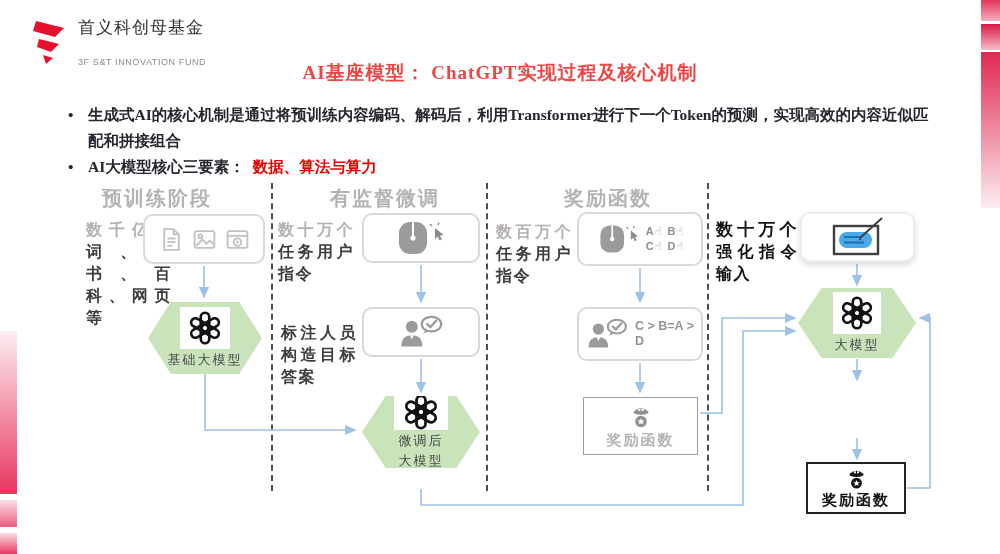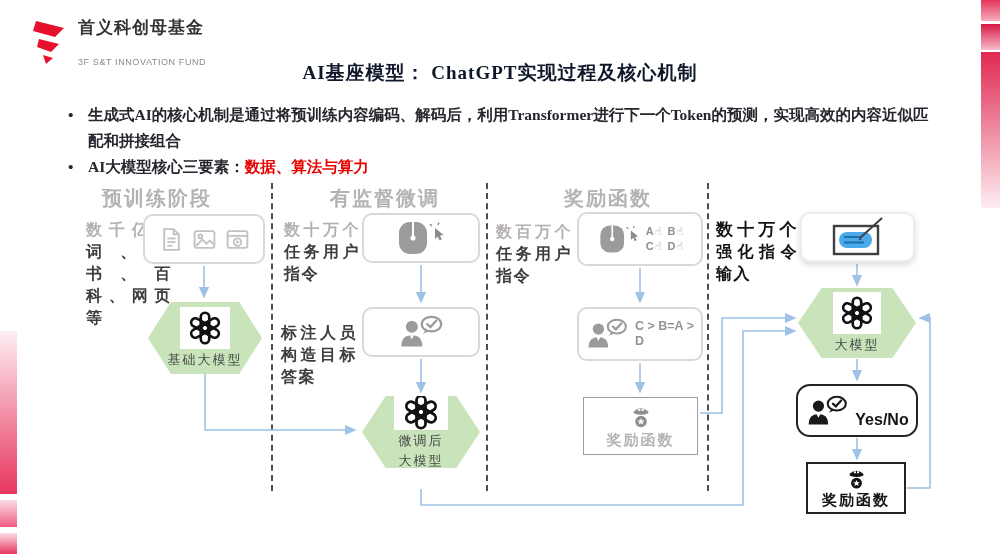--- a/index.html
+++ b/index.html
@@ -17,33 +17,33 @@
   .rb-r1{top:0;height:21px;background:linear-gradient(180deg,#e23558,#f6aebe)}
   .rb-r2{top:24px;height:26px;background:linear-gradient(180deg,#d91846,#f8bcca)}
   .rb-r3{top:52px;height:156px;background:linear-gradient(180deg,#e02851,#fdedf1)}
   .rb-l{left:0;width:17px}
   .rb-l1{top:331px;height:163px;background:linear-gradient(180deg,#fdeef2,#e8365f)}
   .rb-l2{top:500px;height:27px;background:linear-gradient(180deg,#fbdce4,#ef5c80)}
   .rb-l3{top:533px;height:21px;background:linear-gradient(180deg,#fbdce4,#e8365f)}
 
   
   .brand{position:absolute;left:30px;top:16px;display:flex;align-items:center;gap:10px}
-  .brand-name{font-size:17px;font-weight:bold;color:#333;letter-spacing:1px}
+  .brand-name{font-size:17px;font-weight:normal;color:#333;letter-spacing:1px}
   .brand-sub{font-size:9px;color:#8a8a8a;letter-spacing:.6px;margin-top:18px}
 
   .title{position:absolute;left:0;top:60px;width:1000px;text-align:center;
          font-family:"Liberation Serif","DejaVu Serif",serif;font-size:19px;font-weight:600;
-         color:#0f172a;letter-spacing:1px}
+         color:#ef4444;letter-spacing:1px}
 
   .bullets{position:absolute;left:62px;top:102px;width:880px;list-style:none;
            font-family:"Liberation Serif","DejaVu Serif",serif;font-size:15.5px;font-weight:600;
            color:#26262e;line-height:26px}
   .bullets li{padding-left:26px;position:relative}
   .bullets li::before{content:"•";position:absolute;left:6px;color:#26262e}
-  .red{color:var(--highlight-red);font-weight:bold;margin-left:0}
+  .red{color:var(--highlight-red);font-weight:bold;margin-left:8px}
 
   
   .vsep{position:absolute;top:183px;height:308px;width:0;border-left:2px dashed #4d4d4d}
   .colhdr{position:absolute;font-weight:bold;font-size:20px;letter-spacing:2px;white-space:nowrap}
   .colhdr.gray{color:var(--gray-ink)}
   .colhdr.black{color:#141414;font-size:21px}
 
   .note{position:absolute;font-weight:bold;font-size:16px;line-height:22px;
         letter-spacing:1.5px;color:var(--dark-ink);text-align:justify}
   .note .g{color:#b5b0b0}
@@ -175,21 +175,21 @@
           <rect x="15" y="2" width="10" height="22" rx="5" transform="rotate(120 20 20)"></rect>
           <rect x="15" y="2" width="10" height="22" rx="5" transform="rotate(180 20 20)"></rect>
           <rect x="15" y="2" width="10" height="22" rx="5" transform="rotate(240 20 20)"></rect>
           <rect x="15" y="2" width="10" height="22" rx="5" transform="rotate(300 20 20)"></rect>
         </g>
       </svg>
     </div>
     <div class="hexlbl">基础大模型</div>
   </div>
 
-  <div class="note" style="left:284px;top:219px;width:76px">
+  <div class="note" style="left:278px;top:219px;width:76px">
     <span class="g">数十万个</span><span>任务用户指令</span>
   </div>
 
   <div class="card" style="left:362px;top:213px;width:118px;height:50px">
     <svg width="52" height="36" viewBox="0 0 52 36">
       <rect x="4" y="2" width="28" height="32" rx="11" fill="#9b9b9b"></rect>
       <line x1="18" y1="2" x2="18" y2="16" stroke="#fff" stroke-width="2"></line>
       <circle cx="18" cy="18" r="2.6" fill="#fff"></circle>
       <path d="M40 8 L40 19 L42.8 16.4 L44.6 20.6 L46.8 19.6 L45 15.6 L48.6 15 Z" fill="#8a8a8a"></path>
       <g stroke="#8a8a8a" stroke-width="1.4">
@@ -312,31 +312,20 @@
           <rect x="15" y="2" width="10" height="22" rx="5" transform="rotate(120 20 20)"></rect>
           <rect x="15" y="2" width="10" height="22" rx="5" transform="rotate(180 20 20)"></rect>
           <rect x="15" y="2" width="10" height="22" rx="5" transform="rotate(240 20 20)"></rect>
           <rect x="15" y="2" width="10" height="22" rx="5" transform="rotate(300 20 20)"></rect>
         </g>
       </svg>
     </div>
     <div class="hexlbl">大模型</div>
   </div>
 
-  <div class="card dark" style="left:796px;top:384px;width:122px;height:53px;gap:6px">
-    <svg width="44" height="32" viewBox="0 0 36 26">
-      <circle cx="11" cy="9" r="4.6" fill="#1a1a1a"></circle>
-      <path d="M3 24 Q3 15.5 11 15.5 Q19 15.5 19 24 Z" fill="#1a1a1a"></path>
-      <path d="M9.4 15.5 L11 18.6 L12.6 15.5 Z" fill="#fff"></path>
-      <ellipse cx="26" cy="7" rx="7.4" ry="5.6" fill="#fff" stroke="#1a1a1a" stroke-width="1.7"></ellipse>
-      <path d="M21.5 11.4 L19.6 14.4 L24 12.4 Z" fill="#1a1a1a"></path>
-      <polyline points="22.8,7 25.2,9.2 29.6,4.4" fill="none" stroke="#1a1a1a" stroke-width="1.8" stroke-linecap="round"></polyline>
-    </svg>
-    <div class="yesno">Yes/No</div>
-  </div>
 
   <div class="card dark sq2" style="left:806px;top:462px;width:100px;height:52px">
     <svg width="21" height="24" viewBox="0 0 24 28">
       <path d="M4 9 Q12 2 20 9 L20 11 Q12 14.5 4 11 Z" fill="#141414"></path>
       <rect x="9" y="6.2" width="2.3" height="2.3" fill="#fff"></rect>
         <rect x="12.7" y="6.2" width="2.3" height="2.3" fill="#fff"></rect>
       <circle cx="12" cy="20" r="6.3" fill="#141414"></circle>
       <path d="M12 16.3 L13.1 18.9 L15.9 18.9 L13.7 20.7 L14.5 23.4 L12 21.8 L9.5 23.4 L10.3 20.7 L8.1 18.9 L10.9 18.9 Z" fill="#fff"></path>
     </svg>
     <div class="boxlbl-black">奖励函数</div>

